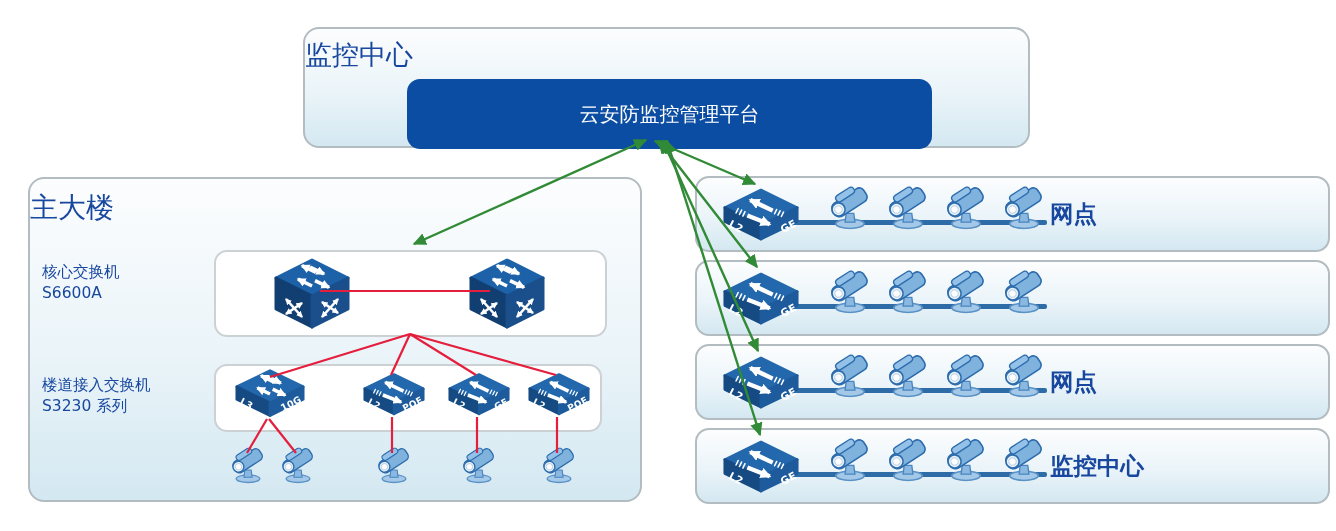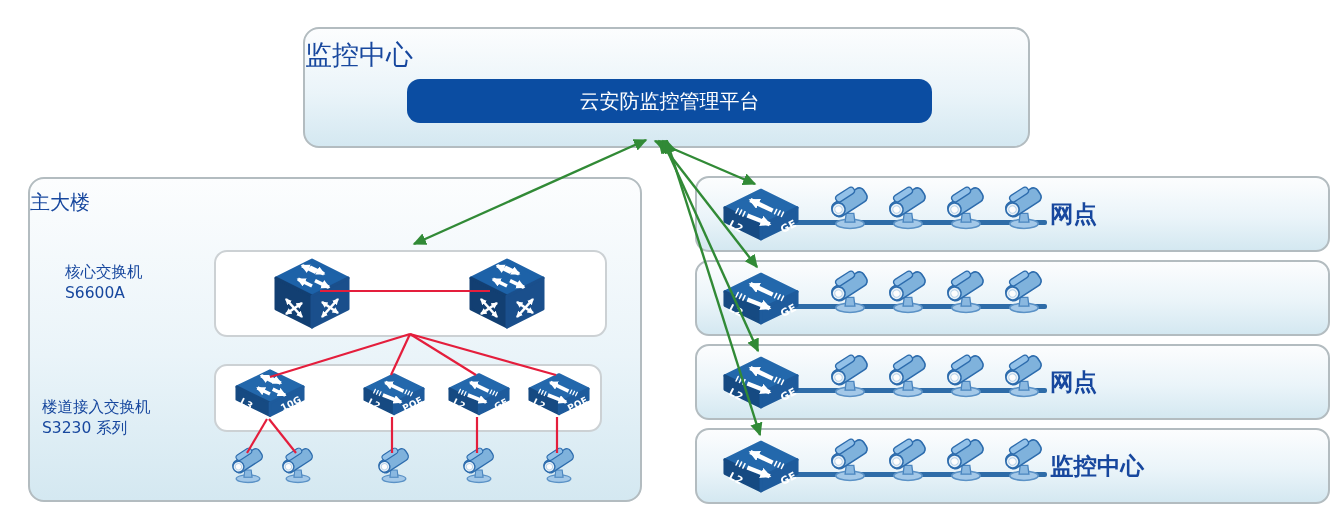--- a/index.html
+++ b/index.html
@@ -30,39 +30,39 @@
     box-sizing:border-box;
     z-index:1;
   }
   .panel-title{
     position:absolute;left:0;right:8px;text-align:left;
     color:var(--accent-text);font-weight:400;
   }
   .monitoring{left:303px;top:27px;width:727px;height:121px;}
   .monitoring .panel-title{top:8px;font-size:27px;}
   .platform-box{
-    position:absolute;left:102px;top:50px;width:525px;height:44px;
+    position:absolute;left:102px;top:50px;width:525px;height:70px;
     background:var(--platform-bg);border-radius:13px;z-index:2;
     display:flex;align-items:center;justify-content:center;
   }
   .platform-box span{color:#ffffff;font-size:20px;}
   .main-building{left:28px;top:177px;width:614px;height:325px;}
-  .main-building .panel-title{top:10px;font-size:20px;}
+  .main-building .panel-title{top:10px;font-size:28px;}
   .white-box{
     position:absolute;background:#ffffff;border:2px solid var(--white-box-border);
     border-radius:13px;box-sizing:border-box;z-index:2;
   }
   .core-box{left:184px;top:71px;width:393px;height:87px;}
   .access-box{left:184px;top:185px;width:388px;height:68px;}
   .side-label{
     position:absolute;left:12px;color:var(--accent-text);
     font-size:15.5px;line-height:21px;z-index:2;
   }
-  .core-group-label{top:83px;margin-left:23px;}
-  .access-group-label{top:196px;margin-top:22px;}
+  .core-group-label{top:83px;}
+  .access-group-label{top:196px;}
   .dev{position:absolute;z-index:5;}
   .dev svg{display:block;width:100%;height:100%;}
   .sw{z-index:5;}
   .sw-port{
     position:absolute;color:#ffffff;font-weight:700;z-index:6;
     font-size:9.5px;letter-spacing:.3px;
   }
   .sw-port-left{left:9%;top:58%;transform:rotate(27deg);}
   .sw-port-right{right:5%;top:58%;transform:rotate(-27deg);}
   .sw-row{width:78px;height:57px;}

